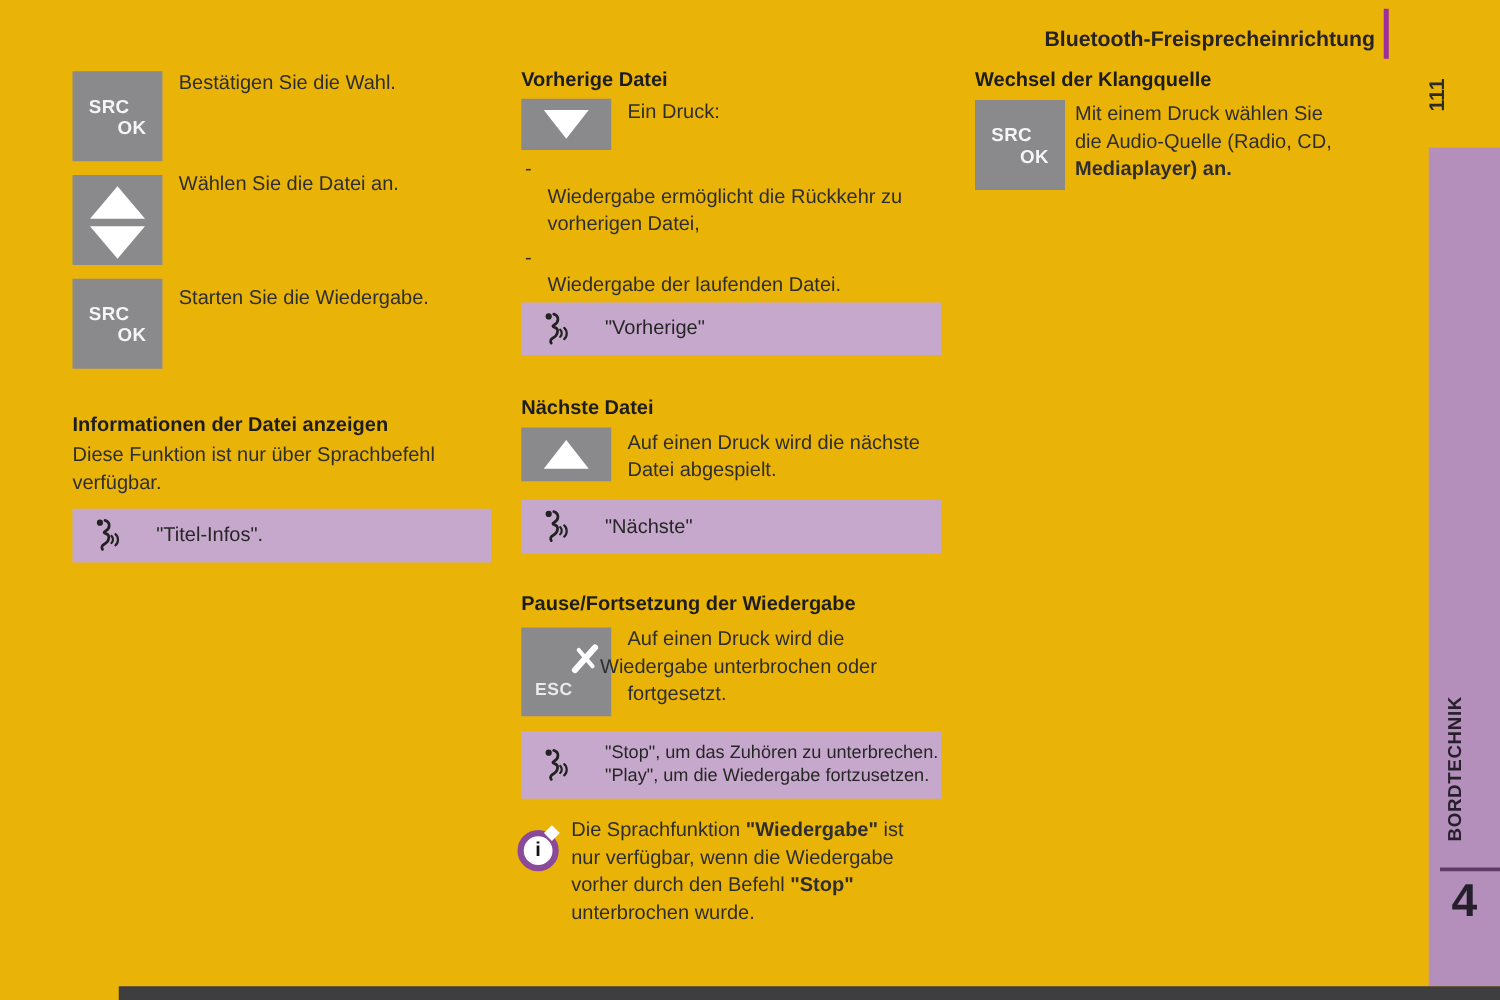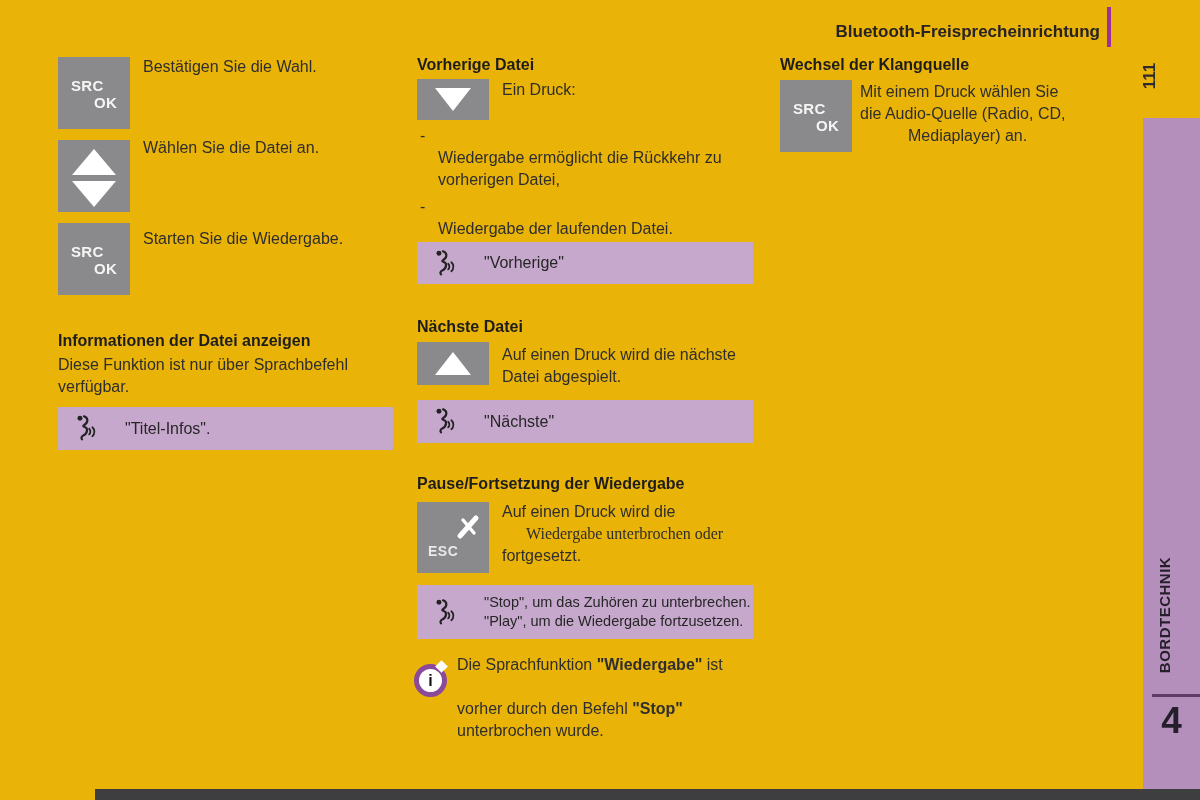--- a/index.html
+++ b/index.html
@@ -140,41 +140,42 @@
 
   <div class="hd abs" style="left:417px;top:475px;">Pause/Fortsetzung der Wiedergabe</div>
   <div class="gbtn" style="left:417px;top:502px;width:72px;height:71px;">
     <svg style="left:36px;top:9px;" width="30" height="30" viewBox="0 0 30 30">
       <path d="M7 25 L23 7" stroke="#ffffff" stroke-width="5" stroke-linecap="round" fill="none"></path>
       <path d="M10 9 L21 22" stroke="#ffffff" stroke-width="3.4" stroke-linecap="round" fill="none"></path>
     </svg>
     <span class="esc-label">ESC</span>
   </div>
   <div class="tx abs" style="left:502px;top:503px;">Auf einen Druck wird die</div>
-  <div class="tx abs" style="left:526px;top:525px;font-family:Liberation Serif, serif;">Wiedergabe unterbrochen oder</div>
+  <div class="tx abs" style="left:480px;top:525px;">Wiedergabe unterbrochen oder</div>
   <div class="tx abs" style="left:502px;top:547px;">fortgesetzt.</div>
 
   <div class="banner" style="left:417px;top:585px;width:336px;height:54px;">
     <svg class="vicon" width="27" height="31" viewBox="0 0 26 30">
         <use href="#voice-icon"></use>
       </svg>
     <span class="vcol">
       <span class="vtext2">"Stop", um das Zuhören zu unterbrechen.</span>
       <span class="vtext2">"Play", um die Wiedergabe fortzusetzen.</span>
     </span>
   </div>
 
   <div class="note-icon">i</div>
   <div class="note-gap"></div>
   <div class="tx abs" style="left:457px;top:656px;"><span>Die Sprachfunktion </span><span class="bold">"Wiedergabe"</span><span> ist</span></div>
+  <div class="tx abs" style="left:457px;top:678px;">nur verfügbar, wenn die Wiedergabe</div>
   <div class="tx abs" style="left:457px;top:700px;"><span>vorher durch den Befehl </span><span class="bold">"Stop"</span></div>
   <div class="tx abs" style="left:457px;top:722px;">unterbrochen wurde.</div>
 
   <div class="hd abs" style="left:780px;top:56px;">Wechsel der Klangquelle</div>
   <div class="gbtn" style="left:780px;top:80px;width:72px;height:72px;">
     <span class="src">SRC</span>
     <span class="ok">OK</span>
   </div>
   <div class="tx abs" style="left:860px;top:83px;">Mit einem Druck wählen Sie</div>
   <div class="tx abs" style="left:860px;top:105px;">die Audio-Quelle (Radio, CD,</div>
-  <div class="tx abs" style="left:908px;top:127px;">Mediaplayer) an.</div>
+  <div class="tx abs" style="left:860px;top:127px;font-weight:bold;">Mediaplayer) an.</div>
 
 </div>
 
 </body></html>

